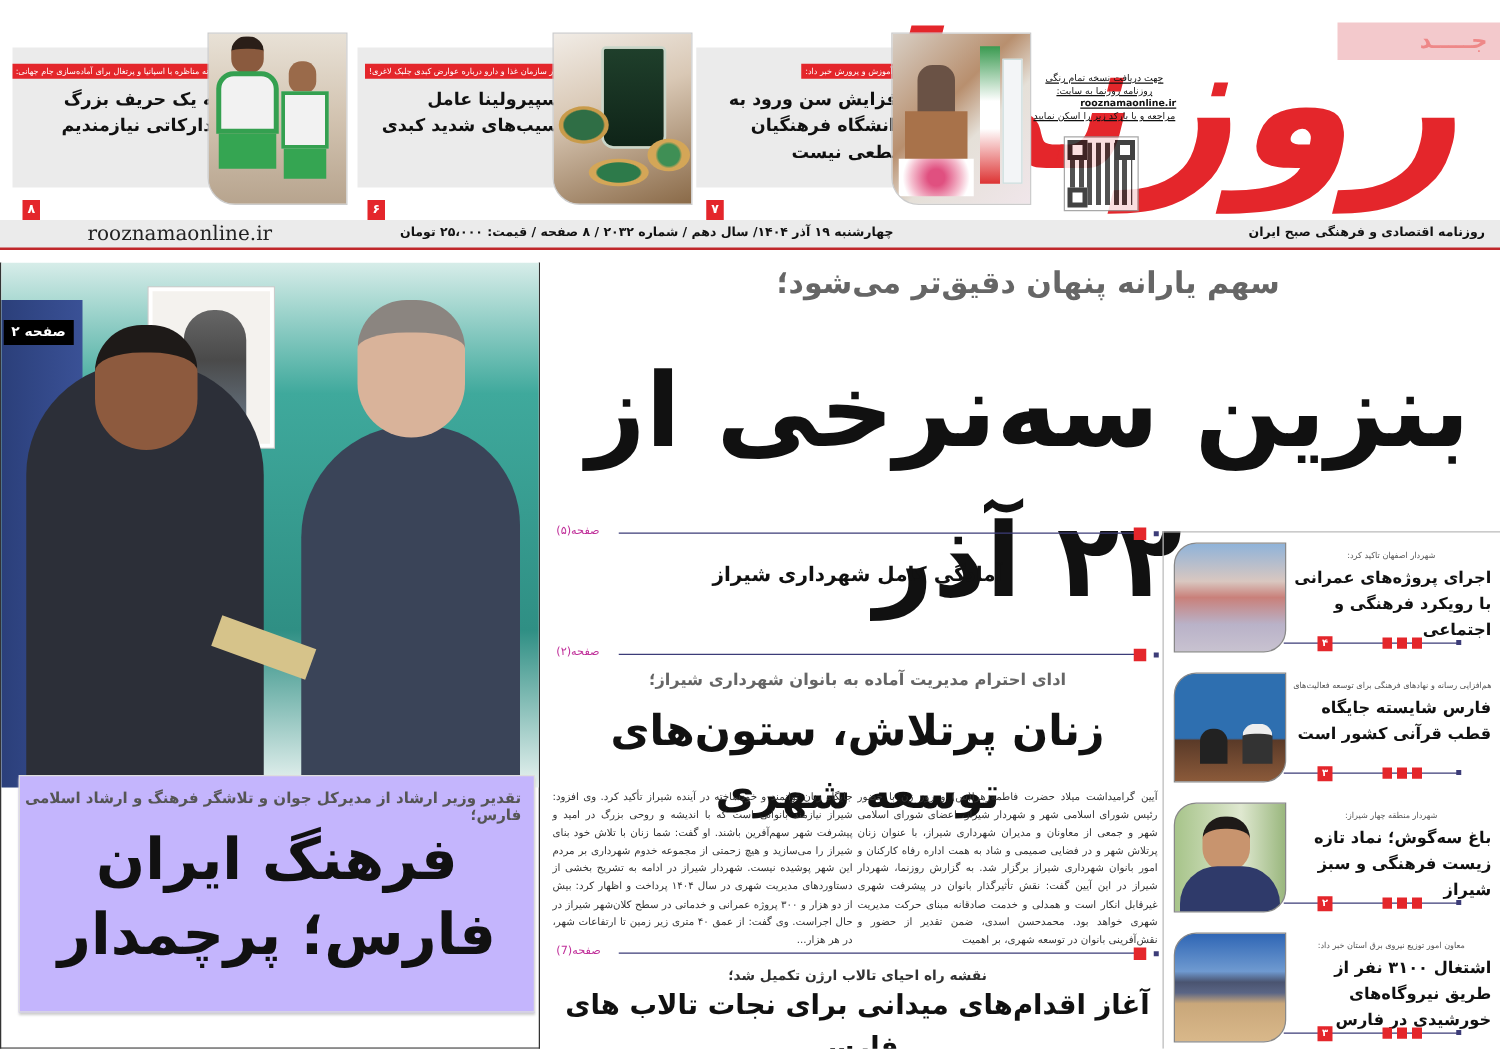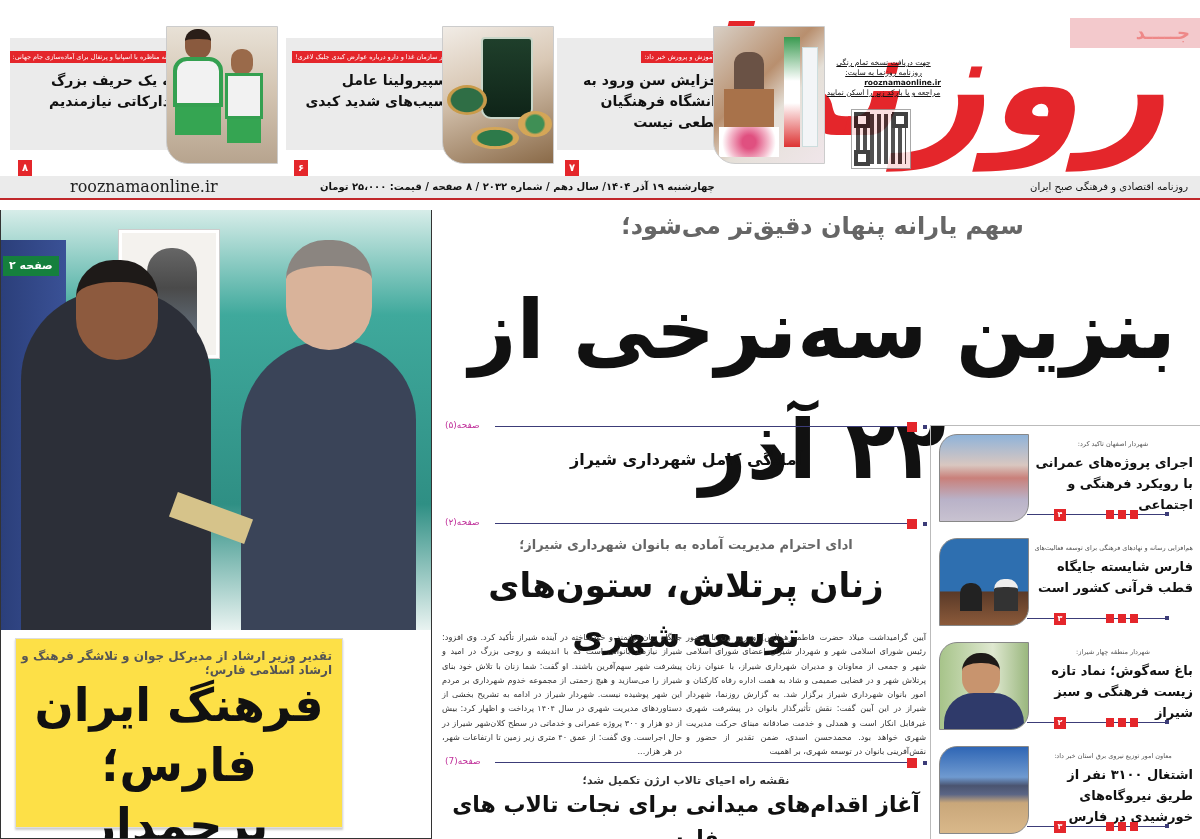--- a/index.html
+++ b/index.html
@@ -25,35 +25,35 @@
   .teaser { top: 20px; width: 262px; height: 112px; background: #ebebeb; }
   .teaser .kicker { position: absolute; right: 88px; top: 13px; height: 12px; background: #e4262b; color: #fff; font-size: 6.5px; line-height: 12px; padding: 0 3px; white-space: nowrap; }
   .teaser .title { position: absolute; right: 96px; top: 32px; width: 150px; font-size: 14px; font-weight: bold; line-height: 21px; }
   .teaser .photo { position: absolute; right: -6px; top: -12px; width: 112px; height: 138px; border-radius: 0 0 0 22px; border: 1px solid #ccc; overflow: hidden; }
   .teaser .num { position: absolute; left: 8px; bottom: -26px; width: 14px; height: 16px; background: #e4262b; color: #fff; font-size: 10px; font-weight: bold; text-align: center; line-height: 16px; }
 
   
   .infobar { left: 0; top: 176px; width: 1200px; height: 24px; background: #ebebeb; border-bottom: 2px solid #c0282b; }
   .infobar .site { left: 70px; top: 1px; font-family: "DejaVu Serif", serif; font-size: 16px; color: #222; direction: ltr; }
   .infobar .dateline { left: 320px; top: 5px; font-size: 10px; font-weight: bold; direction: rtl; }
-  .infobar .tagline { right: 12px; top: 5px; font-size: 10px; font-weight: normal; direction: rtl; }
+  .infobar .tagline { right: 12px; top: 5px; font-size: 10px; font-weight: bold; direction: rtl; }
 
   
   .feature { left: 0; top: 210px; width: 432px; height: 629px; border: 1px solid #333; border-top: 0; overflow: hidden; }
   .feature .photo { position: absolute; left: 0; top: 0; width: 432px; height: 420px; background: linear-gradient(180deg, #d7ede9 0%, #3fa99c 25%, #2f8f84 70%, #e9f3f1 100%); }
   .feature .portrait { position: absolute; left: 118px; top: 20px; width: 100px; height: 128px; background: #f4f2ee; border: 3px solid #fff; box-shadow: 0 0 0 1px #ccc; }
   .feature .portrait::after { content: ""; position: absolute; left: 25px; top: 15px; width: 50px; height: 100px; background: linear-gradient(#666, #4a4a4a 40%, #6a7a8a); border-radius: 24px 24px 4px 4px; }
   .feature .flag { position: absolute; left: 0; top: 30px; width: 65px; height: 390px; background: linear-gradient(90deg,#2b3f7a,#3a5196); }
   .feature .man1 { position: absolute; left: 20px; top: 80px; width: 190px; height: 340px; background: #2c2f38; border-radius: 90px 90px 0 0; }
   .feature .man1 .head { position: absolute; left: 55px; top: -30px; width: 82px; height: 100px; background: #8d5a3e; border-radius: 40px 40px 44px 44px; border-top: 22px solid #1e1a18; }
   .feature .man2 { position: absolute; left: 240px; top: 130px; width: 175px; height: 290px; background: #3a4458; border-radius: 90px 80px 0 0; }
   .feature .man2 .head { position: absolute; left: 45px; top: -100px; width: 86px; height: 110px; background: #d9b39a; border-radius: 40px 40px 44px 44px; border-top: 26px solid #8b8580; }
   .feature .gift { position: absolute; left: 170px; top: 295px; width: 80px; height: 26px; background: #d6c38a; transform: rotate(20deg); }
-  .feature .badge { position: absolute; left: 2px; top: 46px; height: 20px; background: #15803d; color: #fff; font-size: 11px; font-weight: bold; line-height: 20px; padding: 0 6px; direction: rtl; }
-  .feature .caption { position: absolute; left: 14px; top: 428px; width: 328px; height: 190px; background: #fde047; border: 1px solid #ddd; box-shadow: 0 2px 2px #ccc; }
+  .feature .badge { position: absolute; left: 2px; top: 46px; height: 20px; background: #000000; color: #fff; font-size: 11px; font-weight: bold; line-height: 20px; padding: 0 6px; direction: rtl; }
+  .feature .caption { position: absolute; left: 14px; top: 410px; width: 413px; height: 190px; background: #c4b5fd; border: 1px solid #ddd; box-shadow: 0 2px 2px #ccc; }
   .feature .kicker { position: absolute; right: 10px; top: 10px; font-size: 12px; font-weight: bold; color: #555; direction: rtl; }
   .feature .headline { position: absolute; left: 0; top: 36px; width: 100%; text-align: center; font-size: 46px; font-weight: bold; line-height: 60px; direction: rtl; color: #111; }
 
   
   .main-kicker { left: 445px; top: 212px; width: 755px; text-align: center; font-size: 24px; font-weight: bold; color: #666; direction: rtl; }
   .main-headline { left: 445px; top: 270px; width: 755px; text-align: center; font-size: 82px; font-weight: bold; color: #111; direction: rtl; line-height: 120px; letter-spacing: -2px; }
 
   .rule { height: 12px; }
   .rule .line { position: absolute; left: 50px; right: 18px; top: 5px; height: 1px; background: #3c3c78; }
   .rule .sq { position: absolute; right: 10px; top: 1px; width: 10px; height: 10px; background: #e4262b; }

